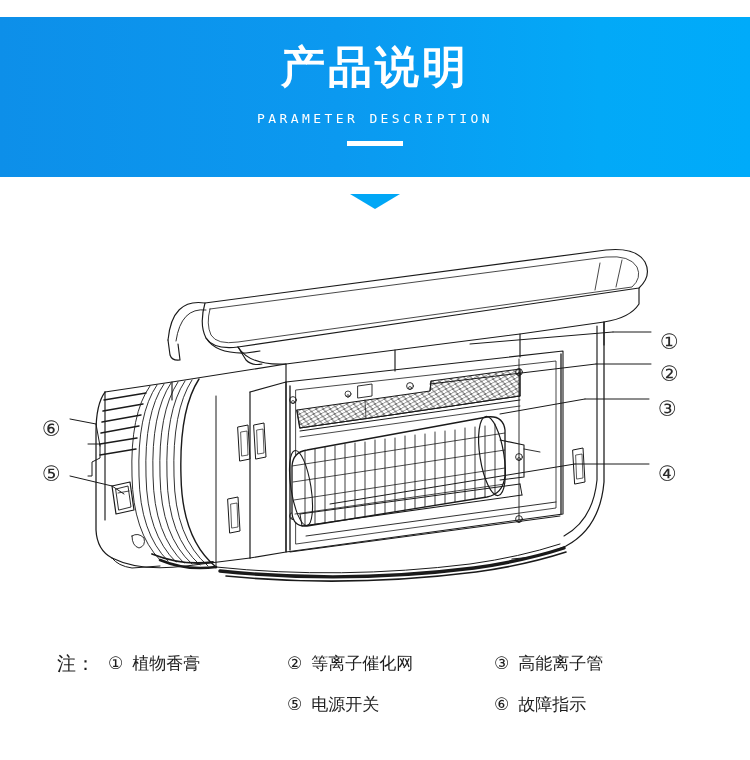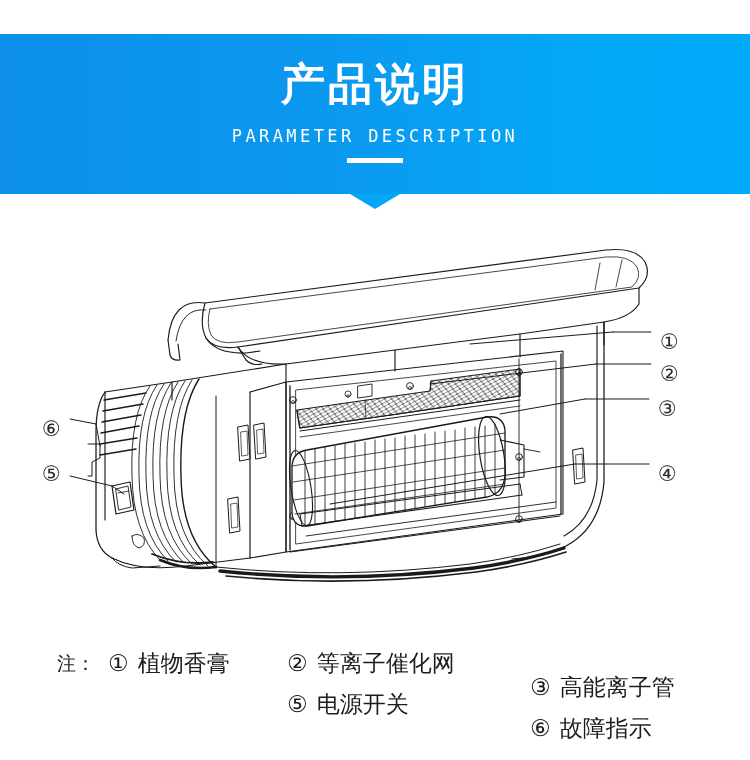--- a/index.html
+++ b/index.html
@@ -5,32 +5,32 @@
   html,body{margin:0;padding:0;}
   body{
     width:750px;height:760px;background:#ffffff;overflow:hidden;
     font-family:"DejaVu Sans","Liberation Sans",sans-serif;
     -webkit-font-smoothing:antialiased;
   }
   .page{position:relative;width:750px;height:760px;background:#fff;}
 
   
   .banner{
-    position:absolute;left:0;top:34px;width:750px;height:160px;
+    position:absolute;left:0;top:17px;width:750px;height:160px;
     background:linear-gradient(to right,#0d8fe9 0%,#0b99f0 45%,#03a9f7 80%,#00abfa 100%);
   }
   .banner-title{
     position:absolute;left:0;top:24px;width:750px;text-align:center;
     color:#ffffff;font-size:44px;line-height:52px;font-weight:bold;
     letter-spacing:3px;
     font-family:"DejaVu Sans","Liberation Sans",sans-serif;
   }
   .banner-sub{
     position:absolute;left:0;top:94px;width:750px;text-align:center;
-    color:#ffffff;font-size:17px;line-height:16px;font-weight:normal;
+    color:#ffffff;font-size:13px;line-height:16px;font-weight:normal;
     letter-spacing:3.4px;
     font-family:"DejaVu Sans Mono","Liberation Mono",monospace;
   }
   .banner-rule{
     position:absolute;left:50%;margin-left:-28px;top:124px;
     width:56px;height:5px;background:#ffffff;
   }
   .banner-notch{
     position:absolute;left:50%;margin-left:-25px;top:194px;
     width:0;height:0;border-left:25px solid transparent;
@@ -51,28 +51,28 @@
   .legend{position:absolute;left:0;top:645px;width:750px;height:95px;}
   .legend-row{position:absolute;left:0;width:750px;height:40px;}
   .legend-row.r1{top:4px;}
   .legend-row.r2{top:45px;}
   .legend-note{
     position:absolute;left:57px;top:0;
     font-size:19px;line-height:28px;color:#1d1d1d;
     font-family:"DejaVu Sans","Liberation Sans",sans-serif;
   }
   .legend-cell{
-    position:absolute;top:0;font-size:23px;line-height:28px;color:#1d1d1d;
+    position:absolute;top:0;font-size:17px;line-height:28px;color:#1d1d1d;
     white-space:nowrap;
     font-family:"DejaVu Sans","Liberation Sans",sans-serif;
   }
   .legend-cell .num{margin-right:9px;}
   .c1{left:108px;}
   .c2{left:287px;}
-  .c3{left:530px;margin-top:24px;}
+  .c3{left:494px;}
 </style>
 </head>
 <body>
 
 <div class="page">
 
   <div class="banner">
     <div class="banner-title">产品说明</div>
     <div class="banner-sub">PARAMETER DESCRIPTION</div>
     <div class="banner-rule"></div>

